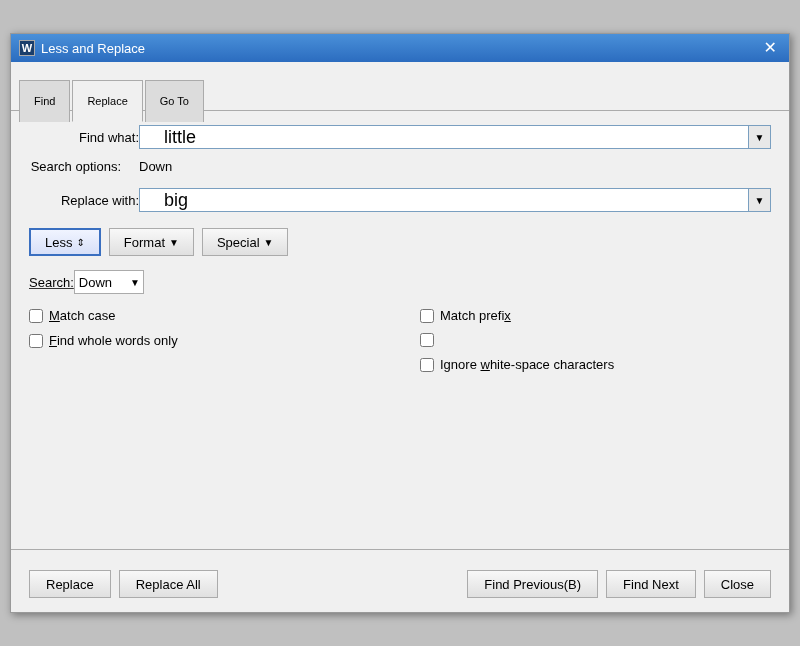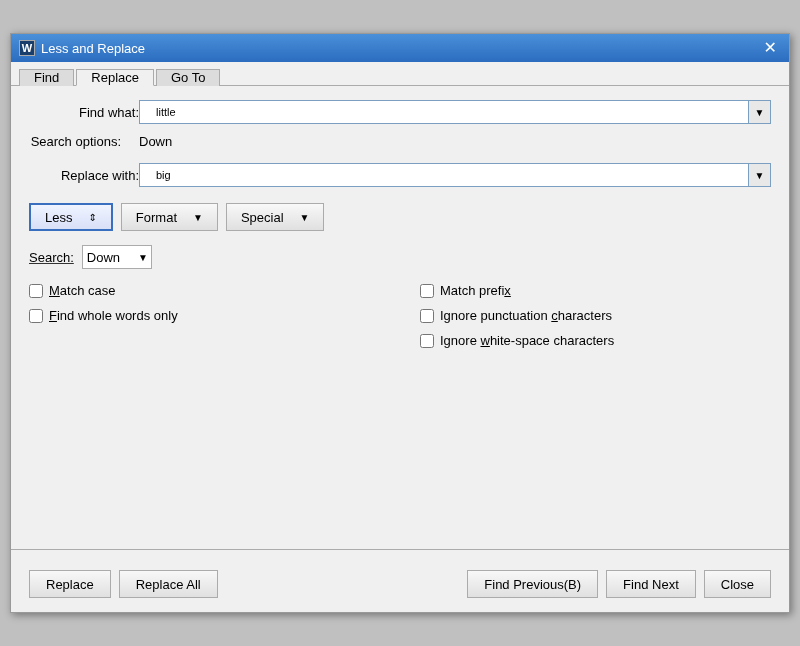--- a/index.html
+++ b/index.html
@@ -62,28 +62,28 @@
     }
 
     .tabs {
       display: flex;
       background: #f0f0f0;
       border-bottom: 1px solid #ababab;
       padding: 6px 8px 0 8px;
       gap: 2px;
     }
     .tab {
-      padding: 0 14px;
+      padding: 14px 14px;
       border: 1px solid #ababab;
       border-bottom: none;
       background: #dcdcdc;
       cursor: pointer;
-      font-size: 13px;
+      font-size: 11px;
       position: relative;
-      top: 1px;
+      top: 12px;
     }
     .tab.active {
       background: #f0f0f0;
       border-bottom: 1px solid #f0f0f0;
       z-index: 1;
     }
 
     .content {
       padding: 14px 18px;
       flex: 1;
@@ -103,22 +103,22 @@
     .field-input-wrap {
       flex: 1;
       display: flex;
       align-items: center;
     }
     .field-input {
       flex: 1;
       height: 24px;
       border: 1px solid #7a9fc0;
       background: white;
-      padding: 2px 16px;
-      font-size: 11px;
+      padding: 2px 24px;
+      font-size: 18px;
       outline: none;
     }
     .dropdown-arrow {
       width: 22px;
       height: 24px;
       border: 1px solid #7a9fc0;
       border-left: none;
       background: #e8e8e8;
       display: flex;
       align-items: center;
@@ -150,35 +150,34 @@
     }
     .btn {
       height: 28px;
       padding: 0 14px;
       border: 1px solid #ababab;
       background: linear-gradient(to bottom, #f8f8f8, #e0e0e0);
       cursor: pointer;
       font-size: 13px;
       display: flex;
       align-items: center;
-      gap: 16px;
+      gap: 4px;
     }
     .btn.active-btn {
       border: 2px solid #3a6fc0;
       background: linear-gradient(to bottom, #f0f4ff, #d8e0f8);
     }
     .btn-arrow {
       font-size: 10px;
     }
 
     .search-row {
       display: flex;
       align-items: center;
       margin-bottom: 14px;
-      gap: 8px;
     }
     .search-label {
       font-size: 13px;
       text-decoration: underline;
       text-decoration-color: #333;
     }
     .search-select {
       height: 24px;
       border: 1px solid #ababab;
       background: white;
@@ -339,21 +338,20 @@
           <label class="check-label" for="whole_words"><span class="underline-char">F</span>ind whole words only</label>
         </div>
       </div>
       <div class="checkbox-col">
         <div class="checkbox-item">
           <input type="checkbox" id="match_prefix" style="">
           <label class="check-label" for="match_prefix">Match prefi<span class="underline-char">x</span></label>
         </div>
         <div class="checkbox-item">
           <input type="checkbox" id="ignore_punctuation" style="">
-          <label class="check-label" for="ignore_punctuation">Ignore punctuation <span class="underline-char">c</span>haracters</label>
         </div>
         <div class="checkbox-item">
           <input type="checkbox" id="ignore_whitespace" style="">
           <label class="check-label" for="ignore_whitespace">Ignore <span class="underline-char">w</span>hite-space characters</label>
         </div>
       </div>
     </div>
 
   </div>
 

